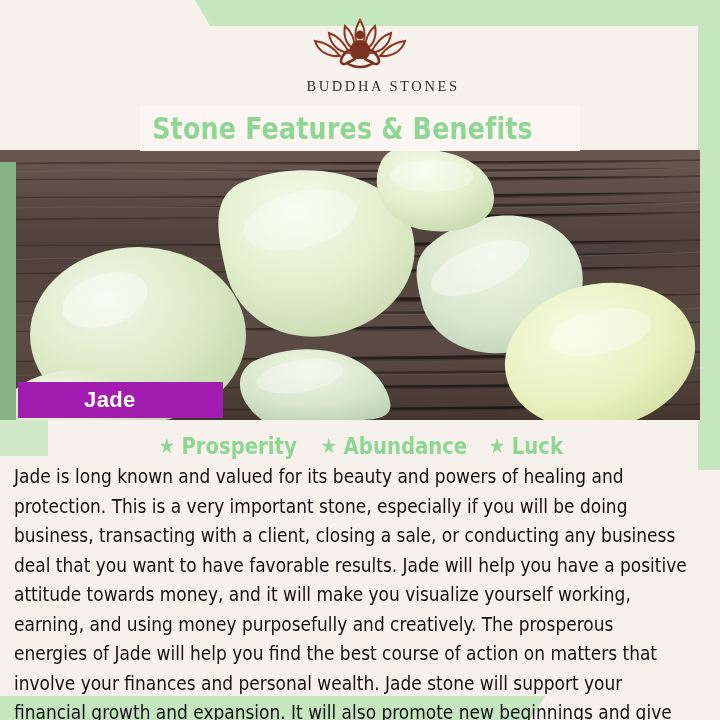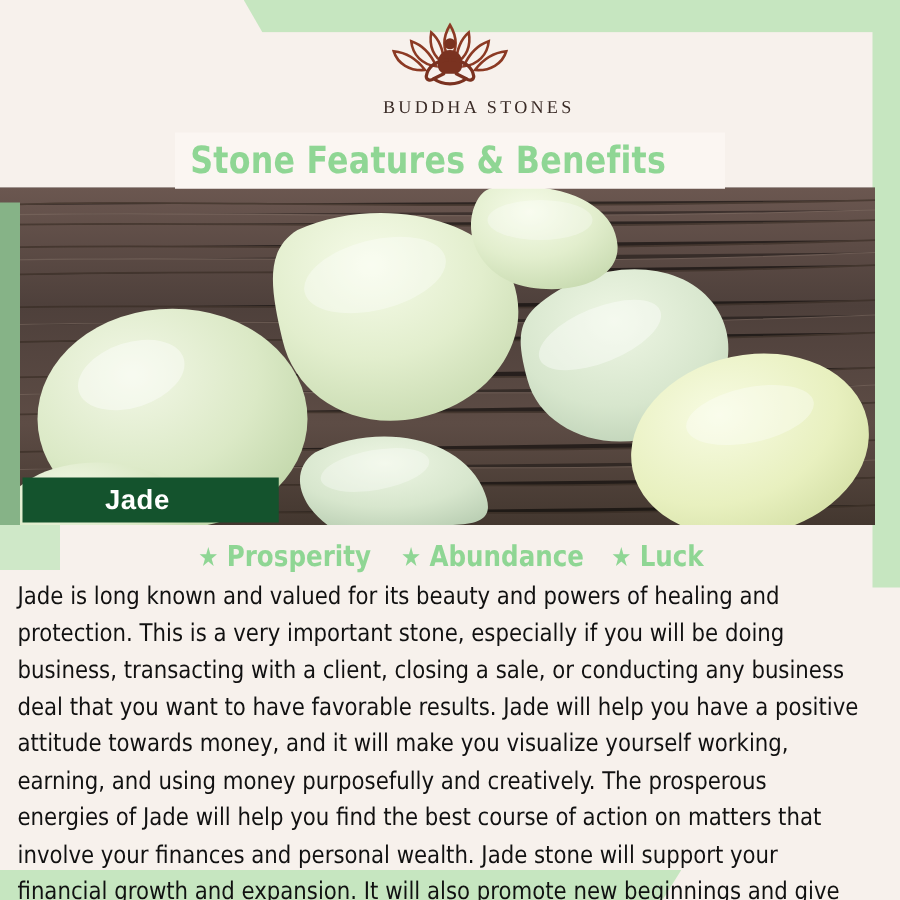--- a/index.html
+++ b/index.html
@@ -80,21 +80,21 @@
   .photo{
     position:absolute;left:0;top:150px;width:700px;height:270px;
     overflow:hidden;z-index:2;
     background:#5a4a44;
   }
   .photo svg{display:block;width:700px;height:270px;}
 
   
   .jade-bar{
     position:absolute;left:18px;top:382px;width:205px;height:36px;
-    background:#14532d;
+    background:#a21caf;
     display:flex;align-items:center;
     z-index:5;
   }
   .jade-text{
     margin-left:66px;
     color:#ffffff;font-weight:bold;font-size:22px;
     font-family:"Liberation Sans",sans-serif;
     letter-spacing:0.4px;
   }
 

